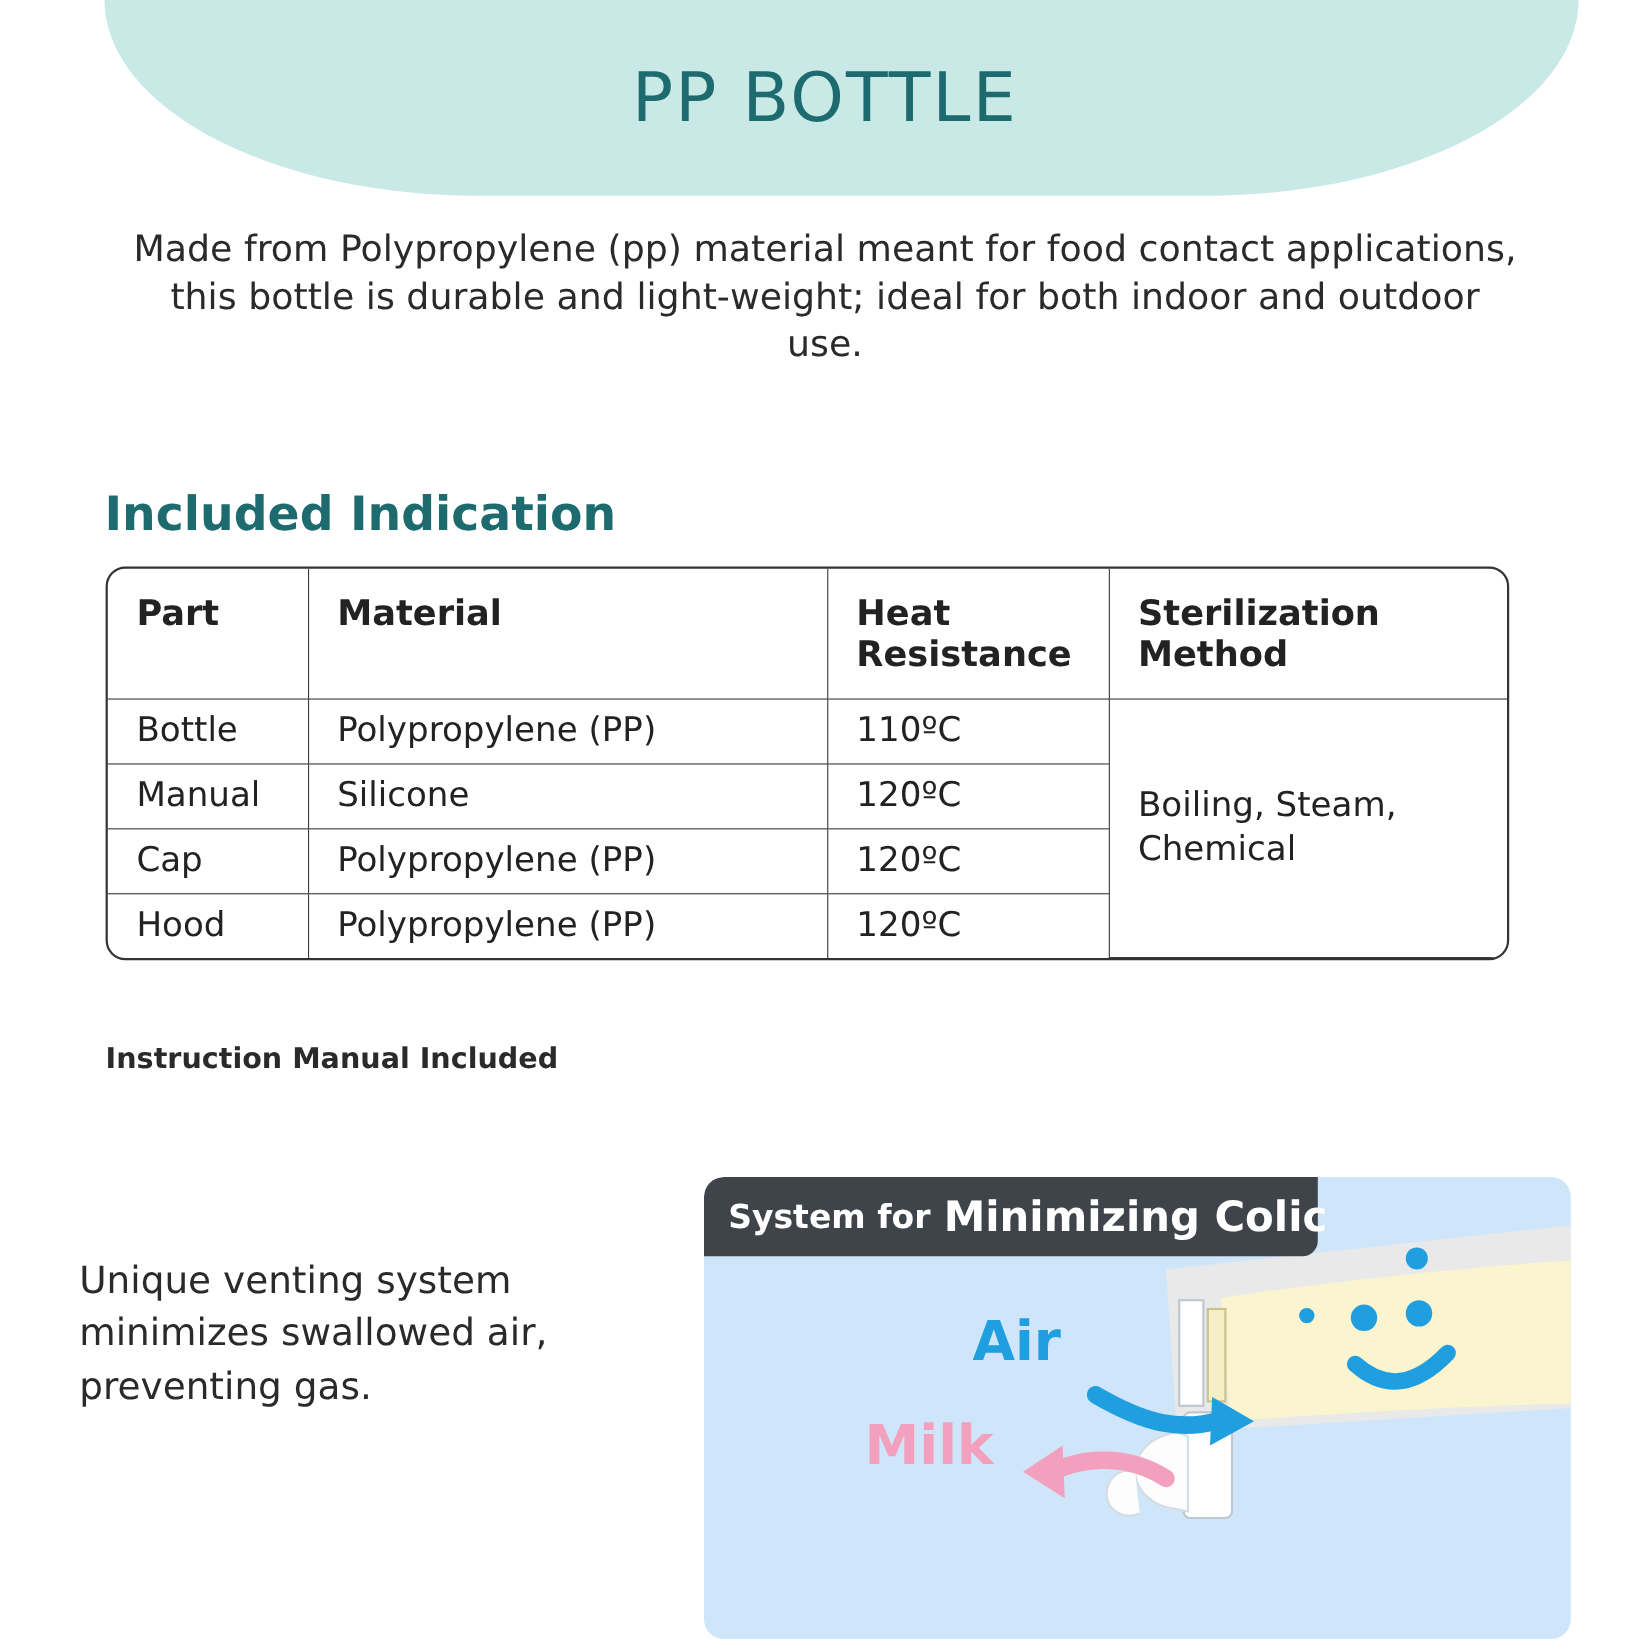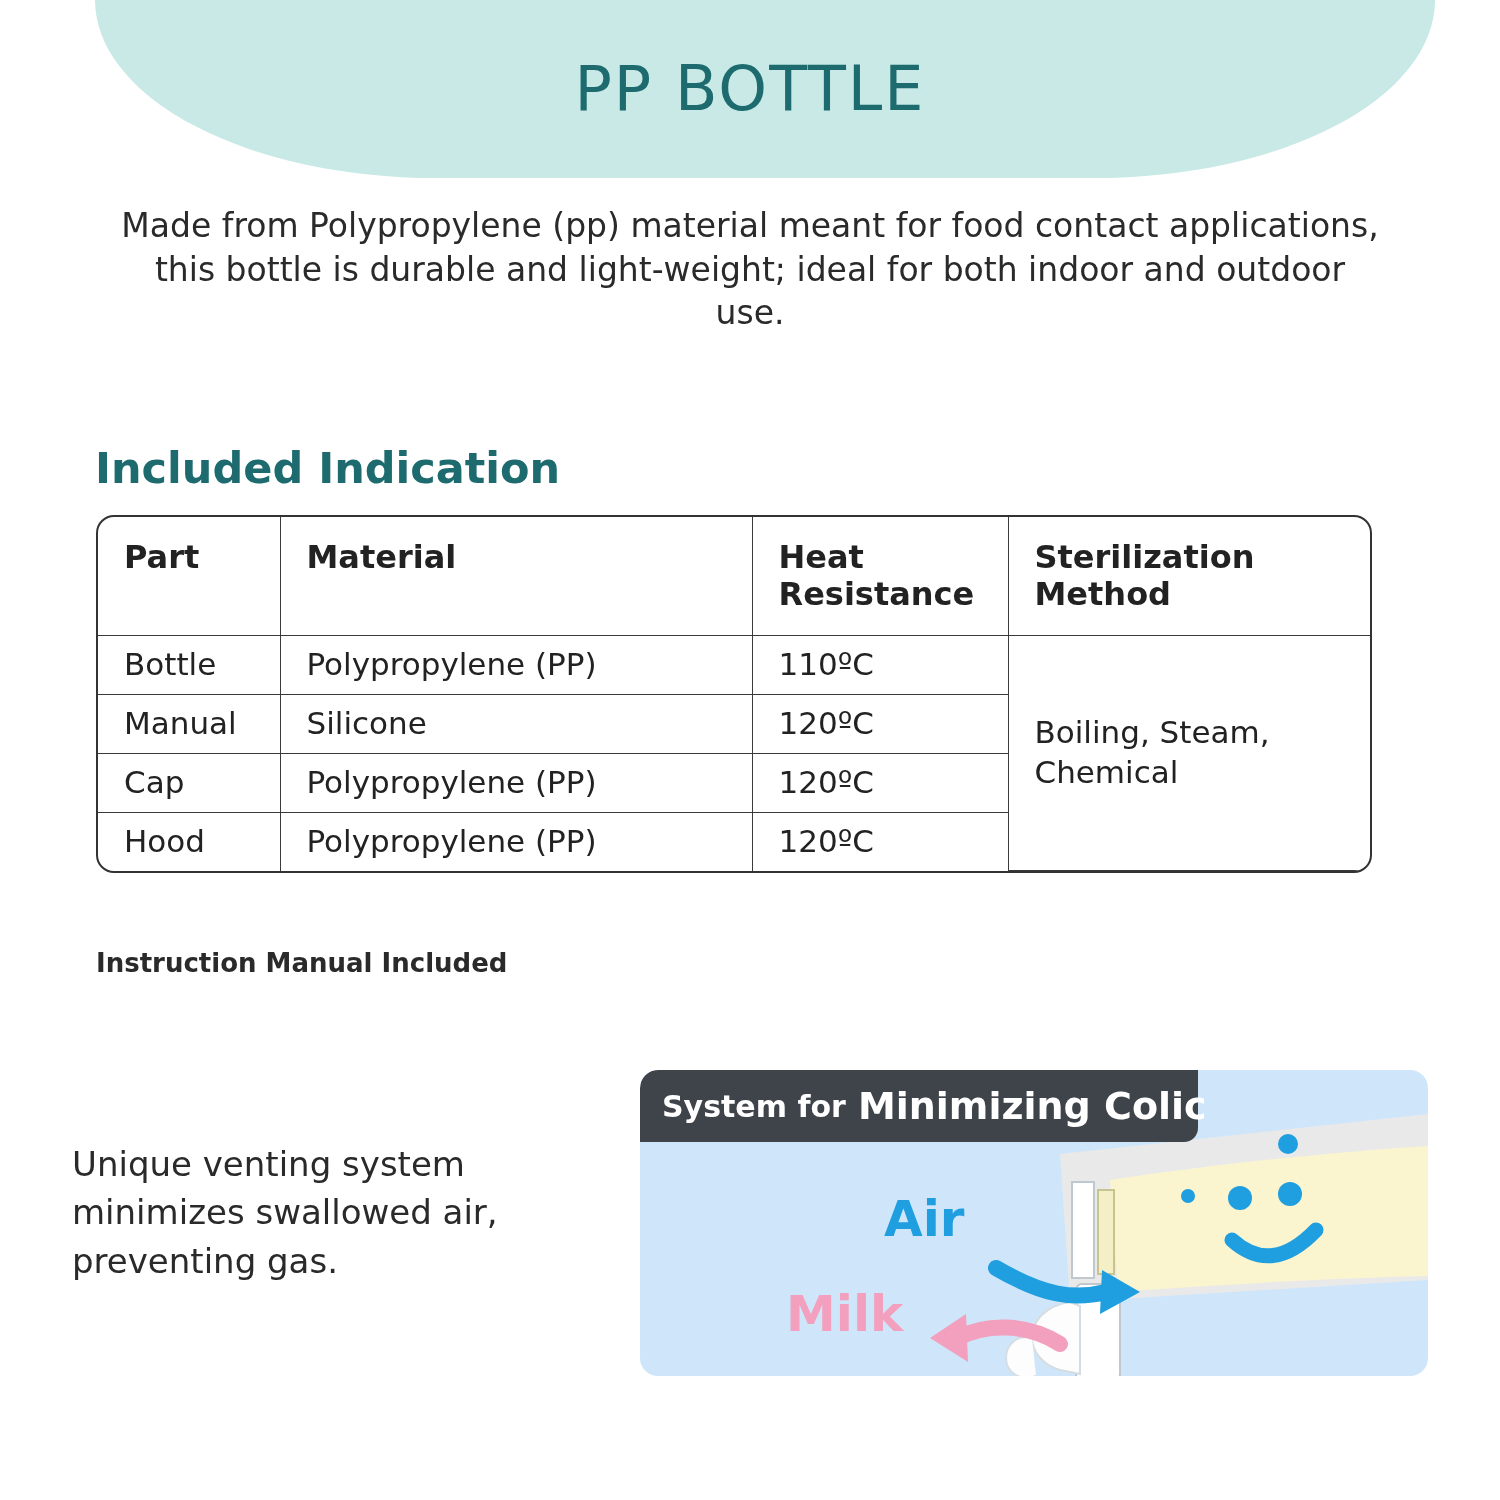--- a/index.html
+++ b/index.html
@@ -121,21 +121,21 @@
     width: 520px;
     font-size: 34px;
     line-height: 1.42;
     color: #2a2a2a;
   }
 
   
   .colic-card {
     position: absolute;
     top: 1070px; left: 640px;
-    width: 788px; height: 306px;
+    width: 788px; height: 420px;
     background: #cfe6fa;
     border-radius: 18px;
     overflow: hidden;
   }
   .colic-header {
     position: absolute;
     top: 0; left: 0;
     width: 558px; height: 72px;
     background: #3f444a;
     border-top-left-radius: 18px;

